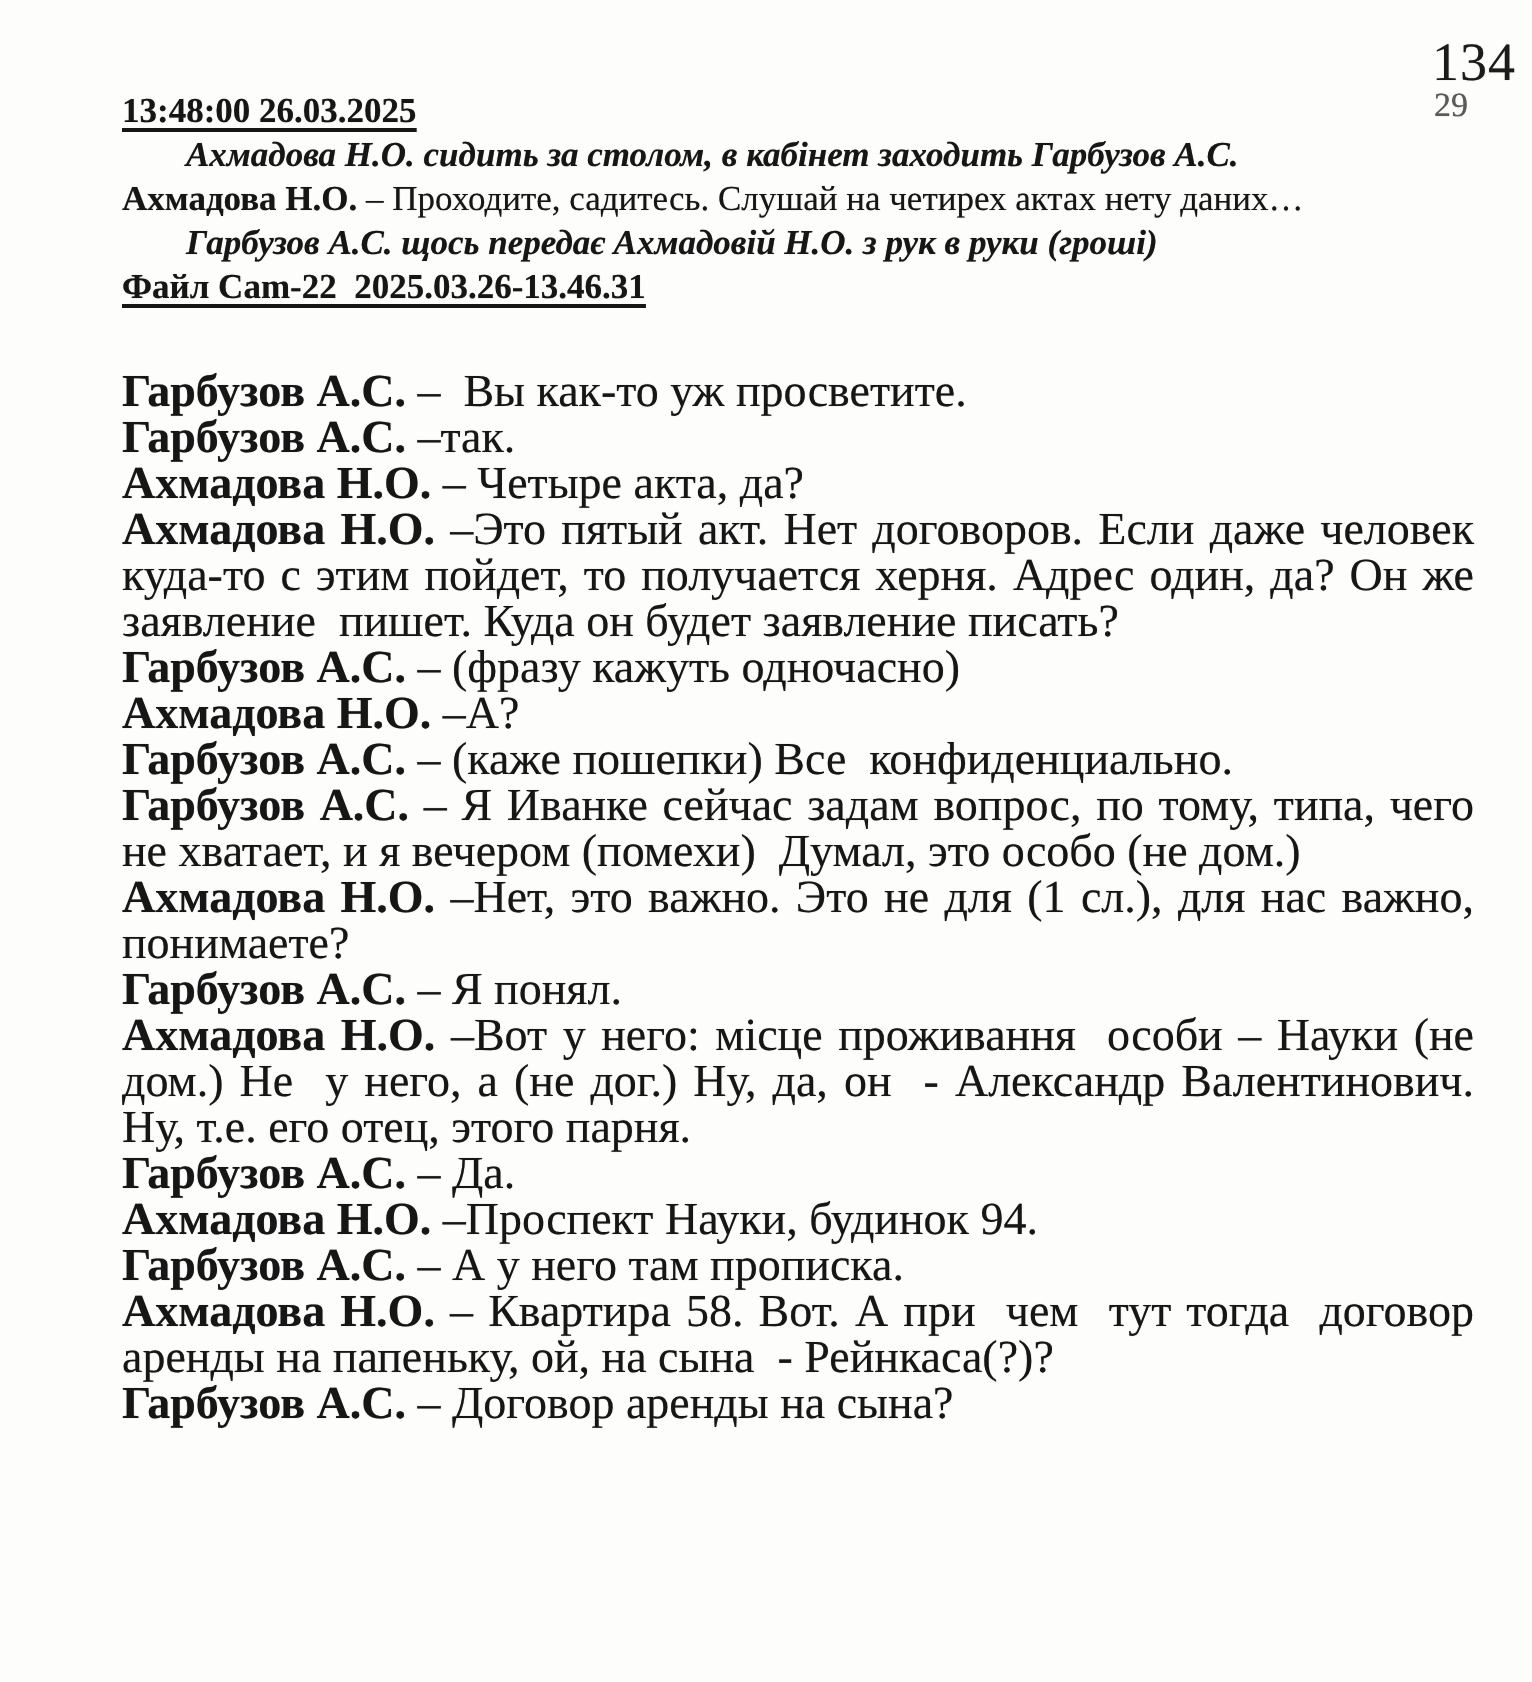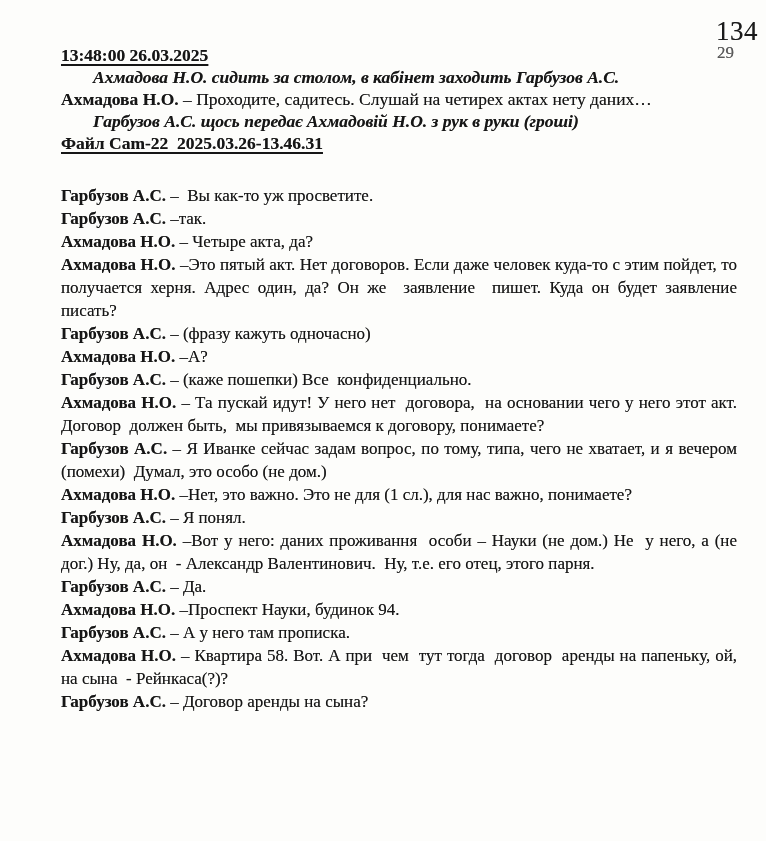--- a/index.html
+++ b/index.html
@@ -65,21 +65,21 @@
     font-weight: 700;
     text-decoration: underline;
     text-decoration-thickness: 1.5px;
     text-underline-offset: 3px;
   }
   .dialogue {
     margin-top: 30px;
   }
   .dline {
     margin: 0;
-    font-size: 17px;
+    font-size: 23px;
     line-height: 23px;
     text-align: justify;
     white-space: pre-wrap;
   }
   .spk, b {
     font-weight: 700;
   }
 </style>
 </head>
 <body>
@@ -107,29 +107,28 @@
     <p class="dline"><b class="spk">Ахмадова Н.О.</b> <span class="txt">– Четыре акта, да?</span></p>
 
     <p class="dline"><b class="spk">Ахмадова Н.О.</b> <span class="txt">–Это пятый акт. Нет договоров. Если даже человек куда-то с этим пойдет, то получается херня. Адрес один, да? Он же  заявление  пишет. Куда он будет заявление писать?</span></p>
 
     <p class="dline"><b class="spk">Гарбузов А.С.</b> <span class="txt">– (фразу кажуть одночасно)</span></p>
 
     <p class="dline"><b class="spk">Ахмадова Н.О.</b> <span class="txt">–А?</span></p>
 
     <p class="dline"><b class="spk">Гарбузов А.С.</b> <span class="txt">– (каже пошепки) Все  конфиденциально.</span></p>
 
-    <p class="dline"><b class="spk">Ахмадова Н.О.</b> <span class="txt">– Та пускай идут! У него нет  договора,  на основании чего у него этот акт.  Договор  должен быть,  мы привязываемся к договору, понимаете?</span></p>
 
     <p class="dline"><b class="spk">Гарбузов А.С.</b> <span class="txt">– Я Иванке сейчас задам вопрос, по тому, типа, чего не хватает, и я вечером (помехи)  Думал, это особо (не дом.)</span></p>
 
     <p class="dline"><b class="spk">Ахмадова Н.О.</b> <span class="txt">–Нет, это важно. Это не для (1 сл.), для нас важно, понимаете?</span></p>
 
     <p class="dline"><b class="spk">Гарбузов А.С.</b> <span class="txt">– Я понял.</span></p>
 
-    <p class="dline"><b class="spk">Ахмадова Н.О.</b> <span class="txt">–Вот у него: даних проживання  особи – Науки (не дом.) Не  у него, а (не дог.) Ну, да, он  - Александр Валентинович.  Ну, т.е. его отец, этого парня.</span></p>
+    <p class="dline"><b class="spk">Ахмадова Н.О.</b> <span class="txt">–Вот у него: місце проживання  особи – Науки (не дом.) Не  у него, а (не дог.) Ну, да, он  - Александр Валентинович.  Ну, т.е. его отец, этого парня.</span></p>
 
     <p class="dline"><b class="spk">Гарбузов А.С.</b> <span class="txt">– Да.</span></p>
 
     <p class="dline"><b class="spk">Ахмадова Н.О.</b> <span class="txt">–Проспект Науки, будинок 94.</span></p>
 
     <p class="dline"><b class="spk">Гарбузов А.С.</b> <span class="txt">– А у него там прописка.</span></p>
 
     <p class="dline"><b class="spk">Ахмадова Н.О.</b> <span class="txt">– Квартира 58. Вот. А при  чем  тут тогда  договор  аренды на папеньку, ой, на сына  - Рейнкаса(?)?</span></p>
 
     <p class="dline"><b class="spk">Гарбузов А.С.</b> <span class="txt">– Договор аренды на сына?</span></p>

